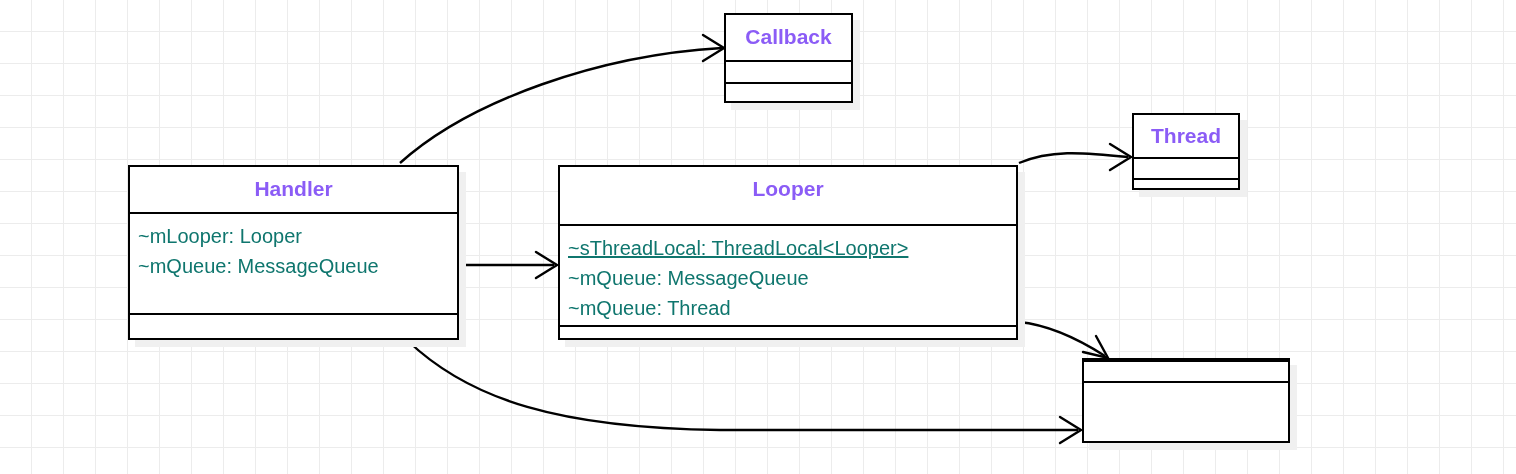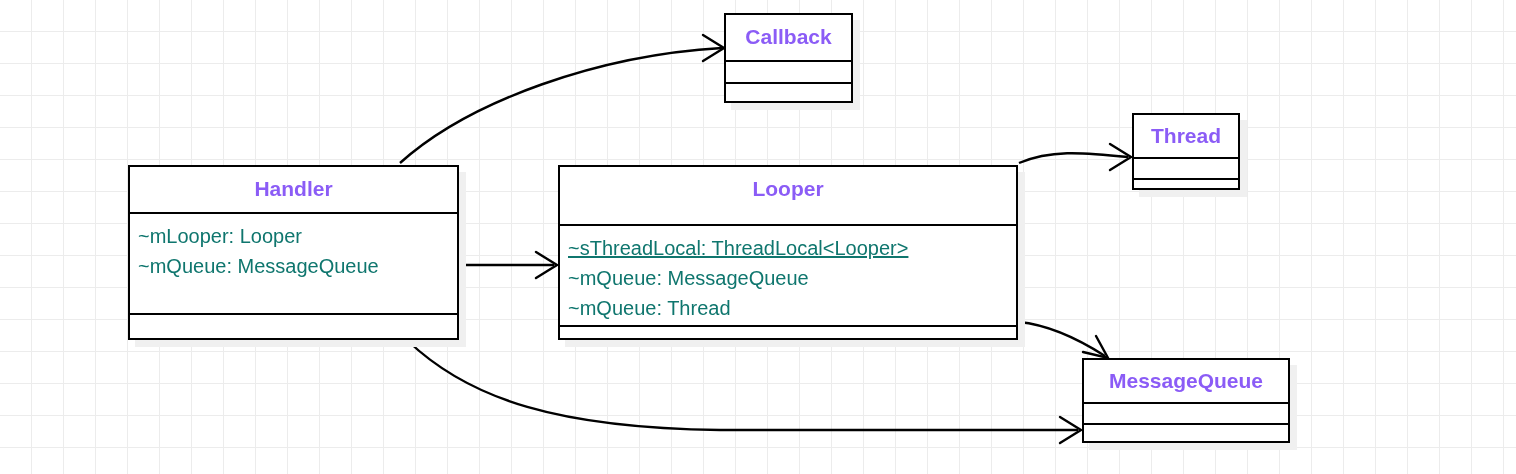--- a/index.html
+++ b/index.html
@@ -147,18 +147,17 @@
     <div class="uml-compartment ops-compartment"></div>
   </div>
 
   <div class="uml-class" id="class-thread">
     <div class="uml-title">Thread</div>
     <div class="uml-compartment attrs-compartment"></div>
     <div class="uml-compartment ops-compartment"></div>
   </div>
 
   <div class="uml-class" id="class-messagequeue">
-    <div class="uml-title">MessageQueue</div>
     <div class="uml-compartment attrs-compartment"></div>
     <div class="uml-compartment ops-compartment"></div>
   </div>
 
 </div>
 
 </body></html>

